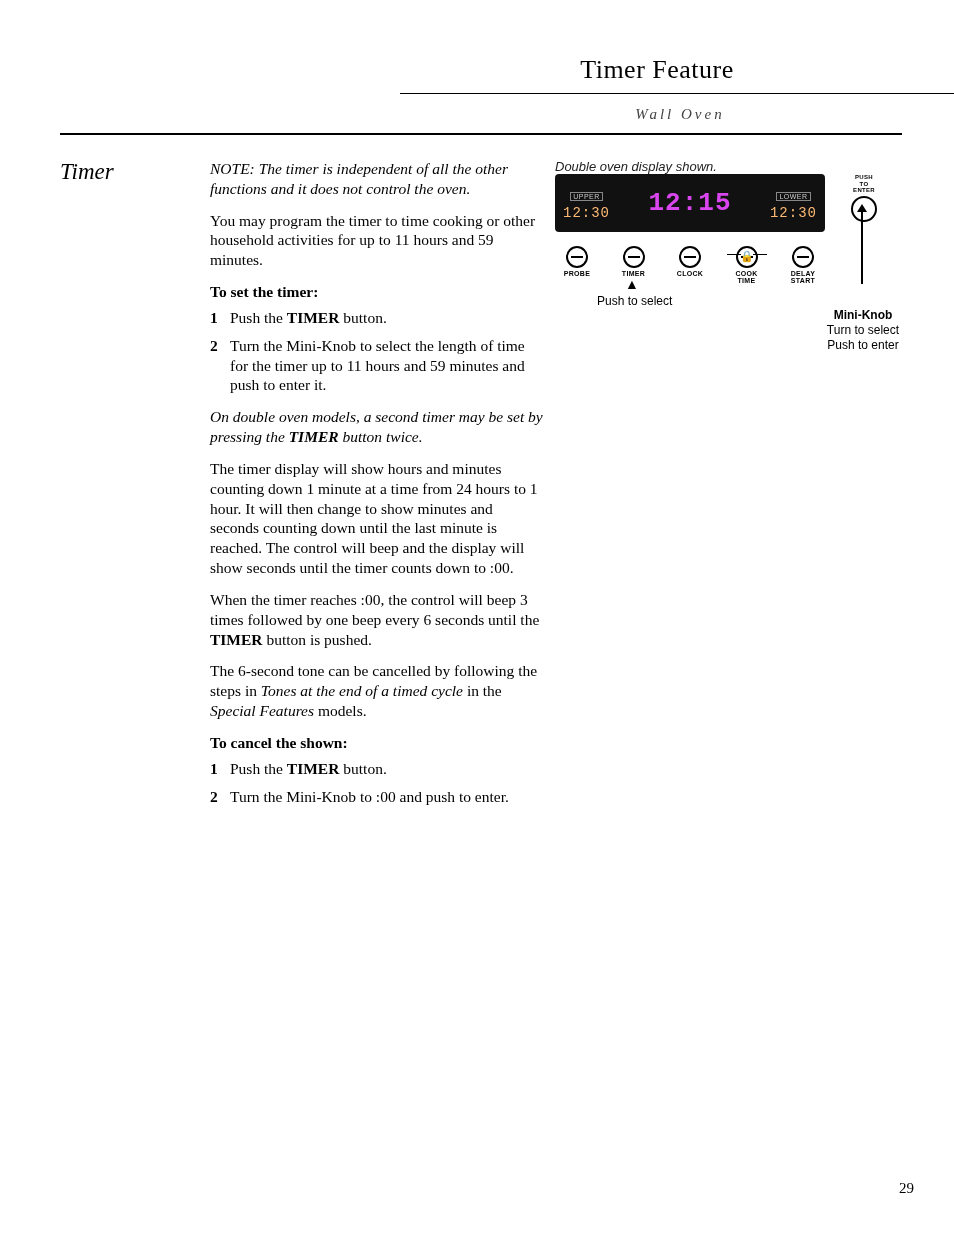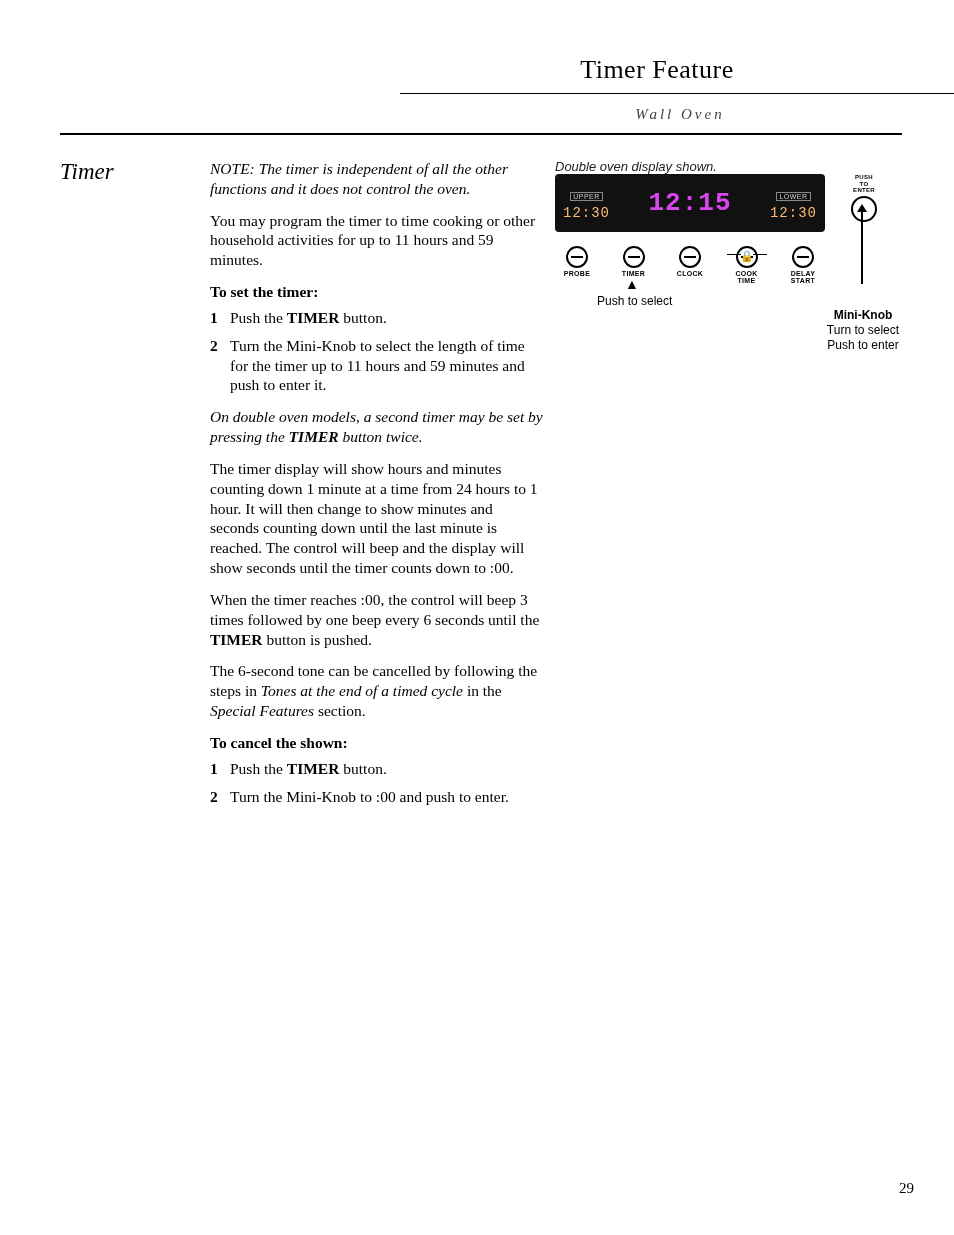--- a/index.html
+++ b/index.html
@@ -303,21 +303,21 @@
         <span>On double oven models, a second timer may be set by pressing the </span><span class="b i">TIMER</span><span> button twice.</span>
       </p>
 
       <p>The timer display will show hours and minutes counting down 1 minute at a time from 24 hours to 1 hour. It will then change to show minutes and seconds counting down until the last minute is reached. The control will beep and the display will show seconds until the timer counts down to :00.</p>
 
       <p>
         <span>When the timer reaches :00, the control will beep 3 times followed by one beep every 6 seconds until the </span><span class="b">TIMER</span><span> button is pushed.</span>
       </p>
 
       <p>
-        <span>The 6-second tone can be cancelled by following the steps in </span><span class="i">Tones at the end of a timed cycle</span><span> in the </span><span class="i">Special Features</span><span> section.</span>
+        <span>The 6-second tone can be cancelled by following the steps in </span><span class="i">Tones at the end of a timed cycle</span><span> in the </span><span class="i">Special Features</span><span> models.</span>
       </p>
 
       <div class="subhead">To cancel the shown:</div>
       <ol class="steps">
         <li>
           <span>Push the </span><span class="b">TIMER</span><span> button.</span>
         </li>
         <li>Turn the Mini-Knob to :00 and push to enter.</li>
       </ol>
     </div>

